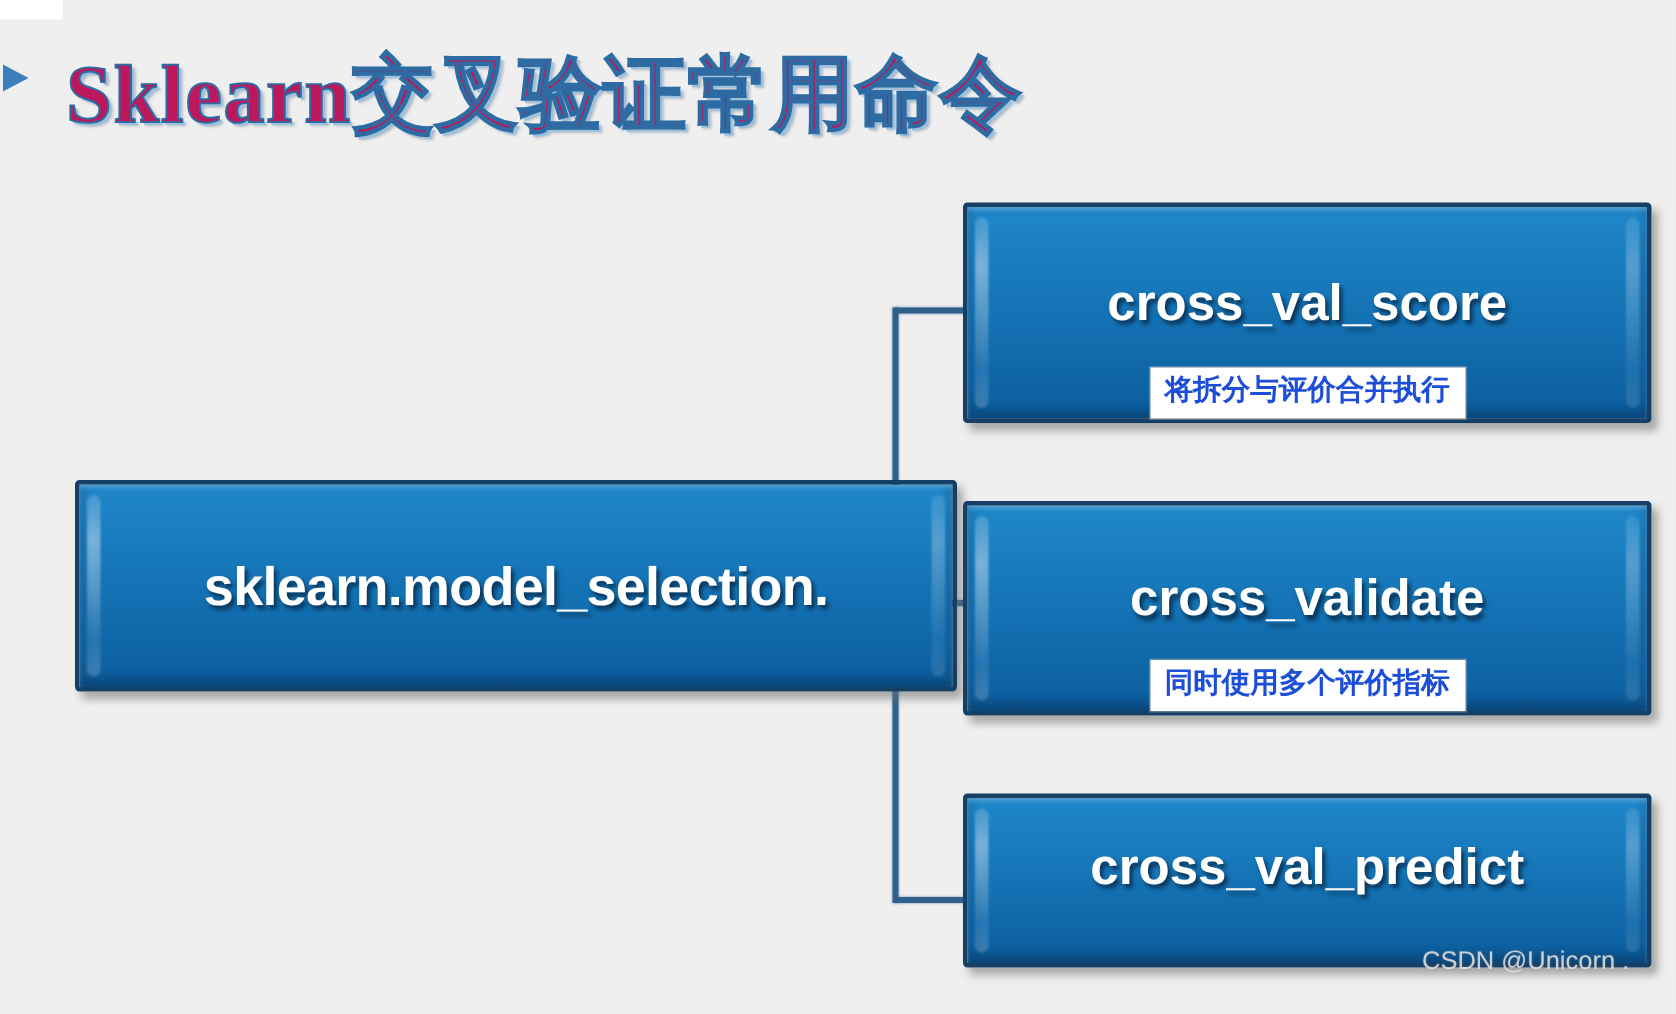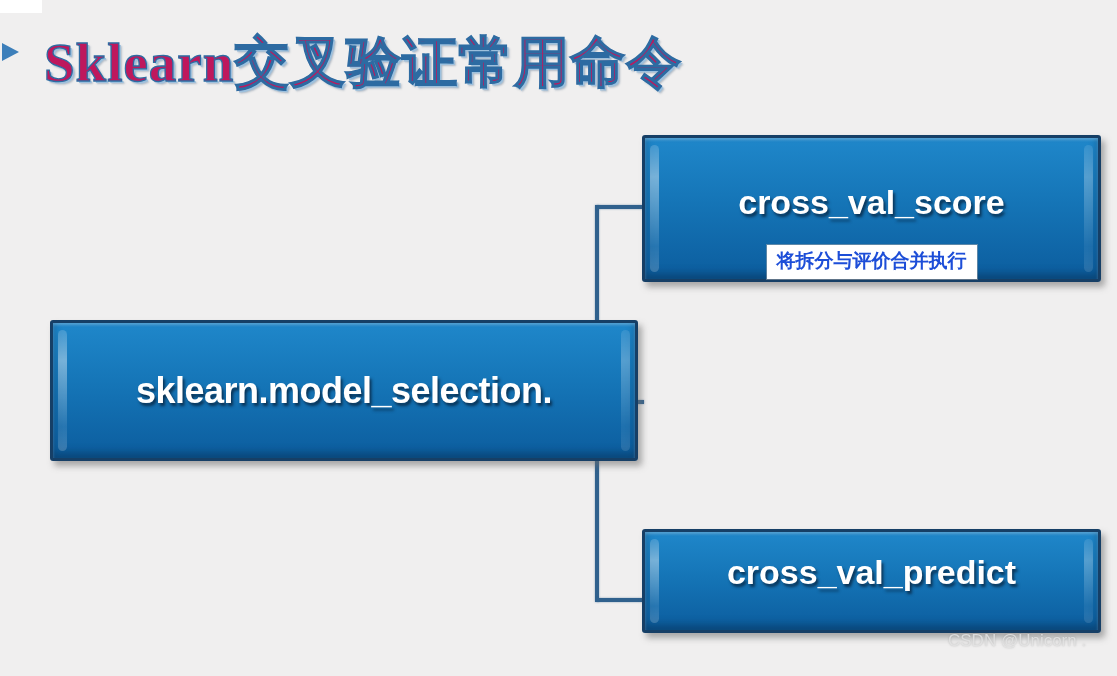--- a/index.html
+++ b/index.html
@@ -52,21 +52,21 @@
     content:"";position:absolute;top:7px;bottom:7px;width:9px;border-radius:5px;
     background:linear-gradient(180deg,rgba(255,255,255,0.30) 0%,rgba(255,255,255,0.75) 25%,rgba(255,255,255,0.18) 80%,rgba(255,255,255,0.35) 100%);
     opacity:.55;filter:blur(0.7px);
   }
   .node::before{left:5px;}
   .node::after{right:5px;opacity:.35;}
 
   .node-root{left:50px;top:320px;width:588px;height:141px;}
   .node-c1  {left:642px;top:135px;width:459px;height:147px;}
   .node-c2  {left:642px;top:334px;width:459px;height:143px;}
-  .node-c3  {left:642px;top:529px;width:459px;height:104px;}
+  .node-c3  {left:642px;top:529px;width:459px;height:116px;}
 
   .node-label{
     color:#ffffff;font-weight:bold;font-size:34px;line-height:1;
     text-shadow:2px 3px 3px rgba(8,35,61,0.8);
     white-space:nowrap;z-index:2;
   }
   .node-root .node-label{font-size:36px;letter-spacing:-0.5px;}
   .node-c1 .node-label,.node-c2 .node-label{margin-bottom:14px;}
   .node-c3 .node-label{margin-bottom:18px;}
 
@@ -103,20 +103,24 @@
 
   <div class="node node-root">
     <span class="node-label">sklearn.model_selection.</span>
   </div>
 
   <div class="node node-c1">
     <span class="node-label">cross_val_score</span>
     <span class="node-note">将拆分与评价合并执行</span>
   </div>
 
+  <div class="node node-c2">
+    <span class="node-label">cross_validate</span>
+    <span class="node-note">同时使用多个评价指标</span>
+  </div>
 
   <div class="node node-c3">
     <span class="node-label">cross_val_predict</span>
   </div>
 
   <div class="watermark">CSDN @Unicorn .</div>
 
 </div>
 
 </body></html>

